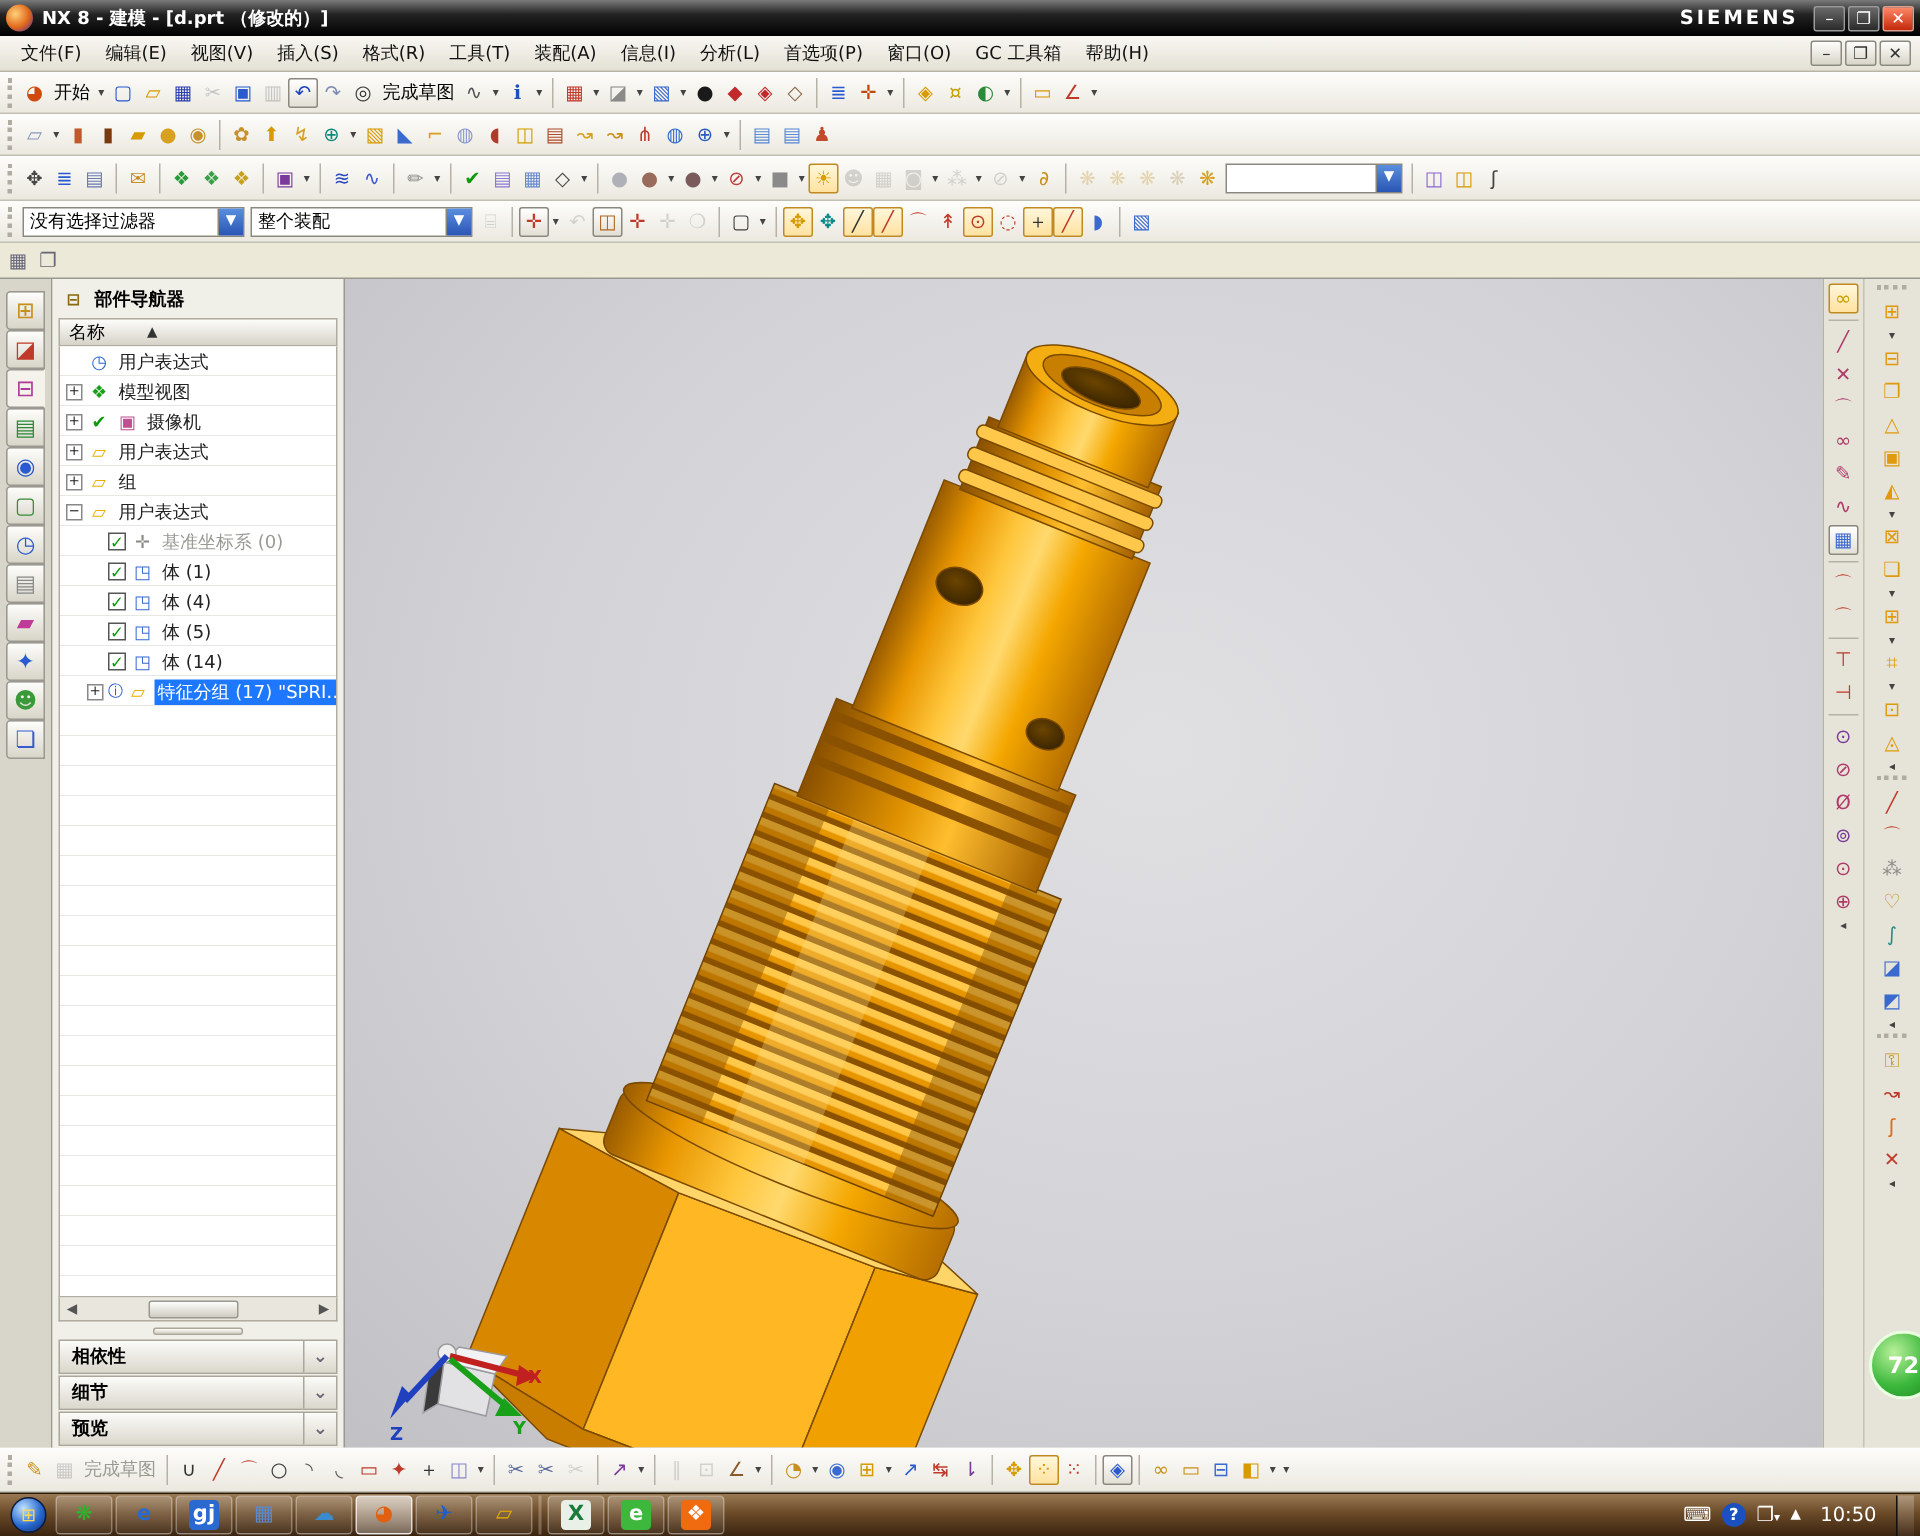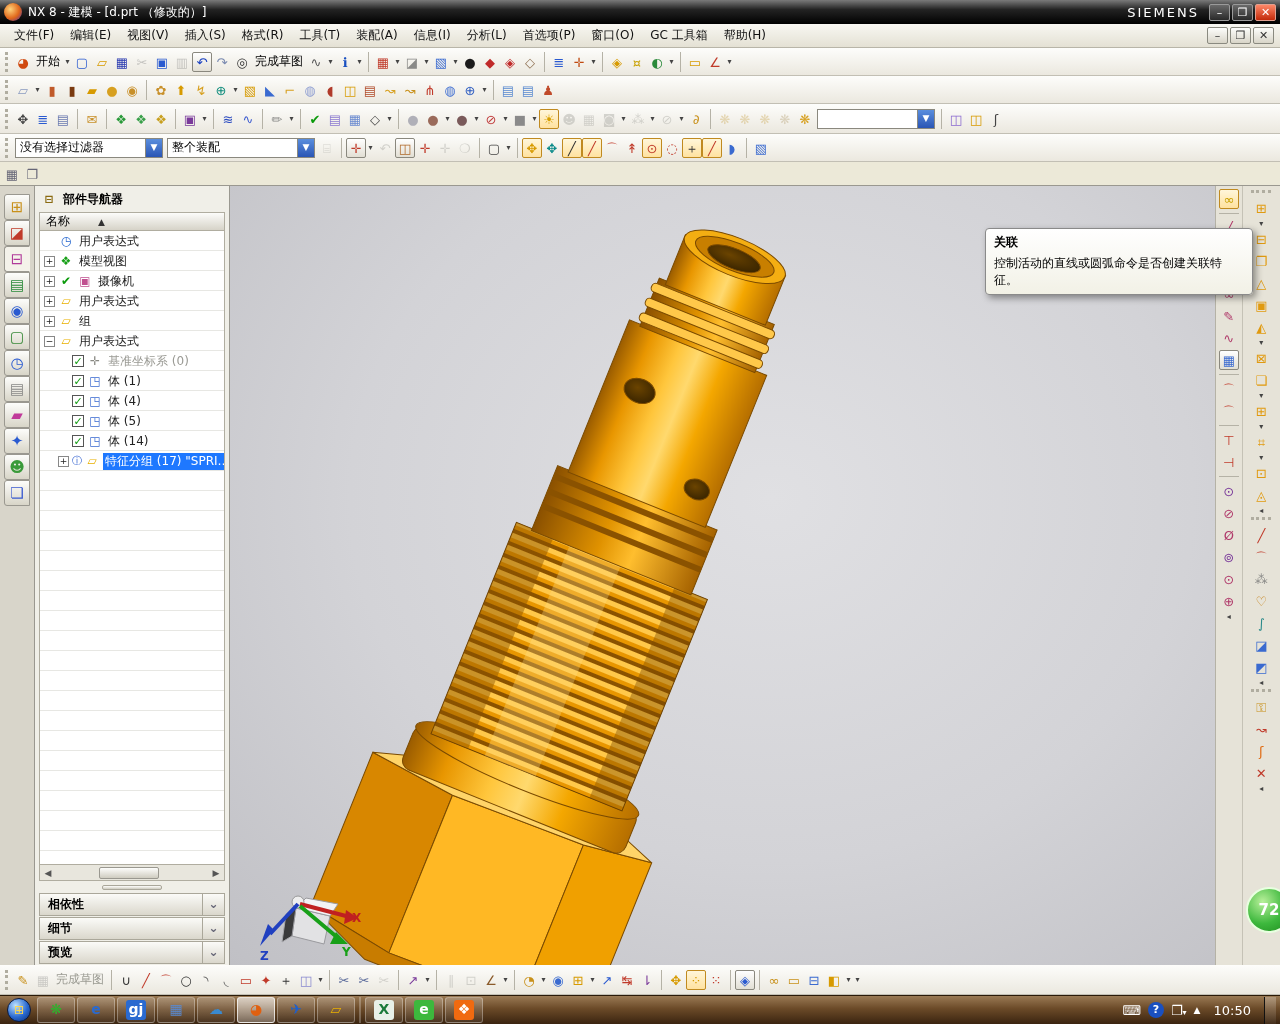--- a/index.html
+++ b/index.html
@@ -2,22 +2,22 @@
 <html><head>
 <meta charset="utf-8">
 <style>
   * { margin:0; padding:0; box-sizing:border-box; }
   html,body { width:1280px; height:1024px; overflow:hidden; font-family:"DejaVu Sans",sans-serif; font-size:12px; background:#ece9d8; }
   #stage { position:relative; width:1280px; height:1024px; }
 
   
   #titlebar { height:24px; display:flex; align-items:center; background:linear-gradient(180deg,#7a7a7a 0%,#232323 40%,#000 100%); color:#fff; padding:0 4px; }
   #titlebar .applogo { width:18px; height:18px; border-radius:50%; background:radial-gradient(circle at 35% 35%,#ffd27a,#e0661a 55%,#3a2bb0); margin-right:6px; }
-  #titlebar .wtitle { font-weight:normal; flex:0 0 auto; }
-  #titlebar .brand { margin-left:auto; font-weight:normal; letter-spacing:2px; font-size:13px; }
+  #titlebar .wtitle { font-weight:bold; flex:0 0 auto; }
+  #titlebar .brand { margin-left:auto; font-weight:bold; letter-spacing:2px; font-size:13px; }
   .winbtns { display:flex; gap:2px; margin-left:10px; }
   .wb { width:21px; height:17px; border:1px solid #9a9a9a; border-radius:2px; background:linear-gradient(#6a6a6a,#2a2a2a); color:#fff; text-align:center; line-height:15px; font-size:11px; }
   .wb.close { background:linear-gradient(#ff8868,#c22a0a); border-color:#e0a090; }
 
   
   #menubar { height:24px; display:flex; align-items:center; background:linear-gradient(#f8f7f2,#e4e1d4); border-bottom:1px solid #b8b5a8; padding:0 6px; }
   .menuitem { padding:2px 8px; color:#111; }
   #menubar .winbtns .wb { background:linear-gradient(#fdfdfb,#d8d5c8); color:#333; border-color:#8a8a80; }
 
   
@@ -824,20 +824,16 @@
   <span id="tray">
     <span class="tico">⌨</span>
     <span class="tico help">?</span>
     <span class="tico"><span>❐</span><span style="font-size:8px;">▾</span></span>
     <span class="tico" style="font-size:9px;">▲</span>
     <span id="clock">10:50</span>
     <span id="showdesk"></span>
   </span>
 </div>
 
-<div id="tooltip">
-  <div class="tt">关联</div>
-  <div class="tb2">控制活动的直线或圆弧命令是否创建关联特征。</div>
+
+<div id="badge">72</div>
+
 </div>
 
-<div id="badge">72</div>
-
-</div>
-
 </body></html>

